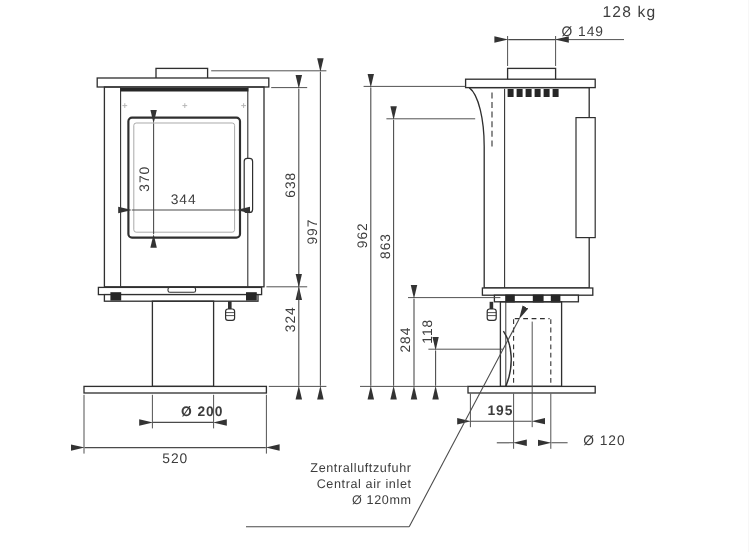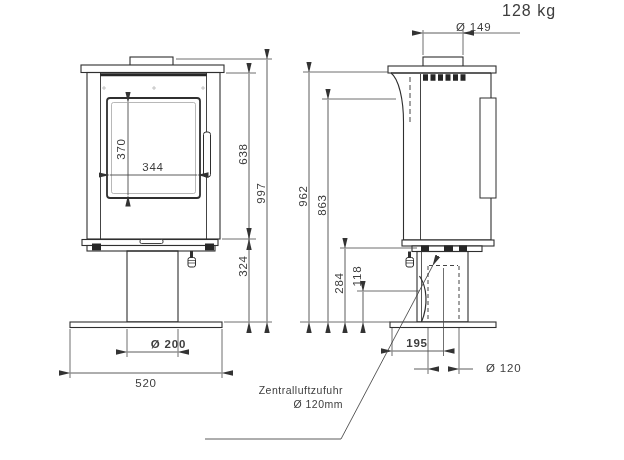--- a/index.html
+++ b/index.html
@@ -12,21 +12,21 @@
   .dimtext{
     position:absolute;font-size:11.5px;letter-spacing:0.8px;color:#3d3d3d;
     text-align:center;white-space:nowrap;line-height:14px;
   }
   .rot{transform:rotate(-90deg);transform-origin:center center;}
   .lefttext{text-align:left;}
   .caption{
     position:absolute;left:195px;top:384px;width:148px;text-align:right;
     font-size:10.5px;line-height:13.5px;letter-spacing:0.5px;color:#3d3d3d;white-space:nowrap;
   }
-  .weight{position:absolute;left:502px;top:2px;width:70px;font-size:16px;letter-spacing:1px;color:#3d3d3d;}
+  .weight{position:absolute;left:502px;top:2px;width:70px;font-size:13px;letter-spacing:1px;color:#3d3d3d;}
 </style>
 </head>
 <body>
 
 <div class="sheet">
 
   <svg class="drawing" width="624" height="460" viewBox="0 0 624 460">
     <defs>
       <marker id="ah" viewBox="0 0 12 8" refX="0.5" refY="4" markerWidth="12" markerHeight="8" orient="auto-start-reverse" markerUnits="userSpaceOnUse">
         <path d="M0.5,4 L12,1.3 L12,6.7 Z" fill="#333"></path>
@@ -154,37 +154,38 @@
     </g>
 
     <g stroke="#4a4a4a" stroke-width="0.9" fill="none">
       <line x1="205" y1="439" x2="341" y2="439"></line>
       <line x1="341" y1="439" x2="432.5" y2="266" marker-end="url(#ah)"></line>
     </g>
   </svg>
 
   <div class="weight">128 kg</div>
 
-  <div class="dimtext lefttext" style="left:456px;top:20px;width:54px;">Ø 149</div>
+  <div class="dimtext lefttext" style="left:468px;top:20px;width:54px;">Ø 149</div>
 
   <div class="dimtext rot" style="left:106px;top:142px;width:30px;">370</div>
   <div class="dimtext" style="left:138px;top:160px;width:30px;">344</div>
 
   <div class="dimtext rot" style="left:228px;top:147px;width:30px;">638</div>
   <div class="dimtext rot" style="left:246px;top:186px;width:30px;">997</div>
   <div class="dimtext rot" style="left:228px;top:259px;width:30px;">324</div>
   <div class="dimtext rot" style="left:288px;top:189px;width:30px;">962</div>
   <div class="dimtext rot" style="left:307px;top:198px;width:30px;">863</div>
   <div class="dimtext rot" style="left:324px;top:276px;width:30px;">284</div>
   <div class="dimtext rot" style="left:342px;top:269px;width:30px;">118</div>
 
   <div class="dimtext" style="left:148px;top:337px;width:41px;font-weight:bold;">Ø 200</div>
   <div class="dimtext" style="left:128px;top:376px;width:36px;">520</div>
 
   <div class="dimtext" style="left:399px;top:336px;width:36px;font-weight:bold;">195</div>
   <div class="dimtext lefttext" style="left:486px;top:361px;width:50px;">Ø 120</div>
 
   <div class="caption">
     <div>Zentralluftzufuhr</div>
+    <div>Central air inlet</div>
     <div>Ø 120mm</div>
   </div>
 
 </div>
 
 </body></html>

